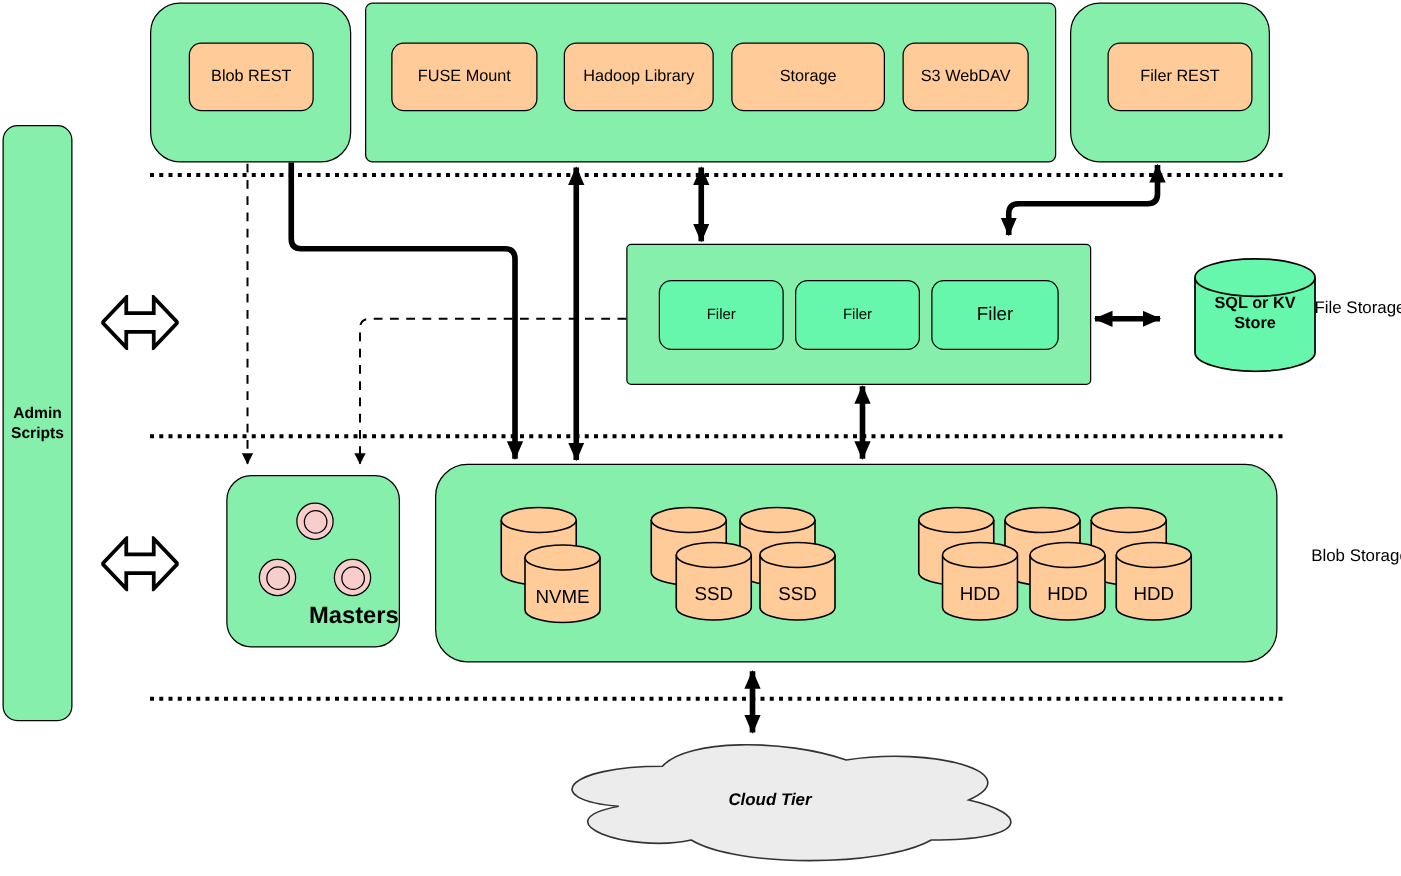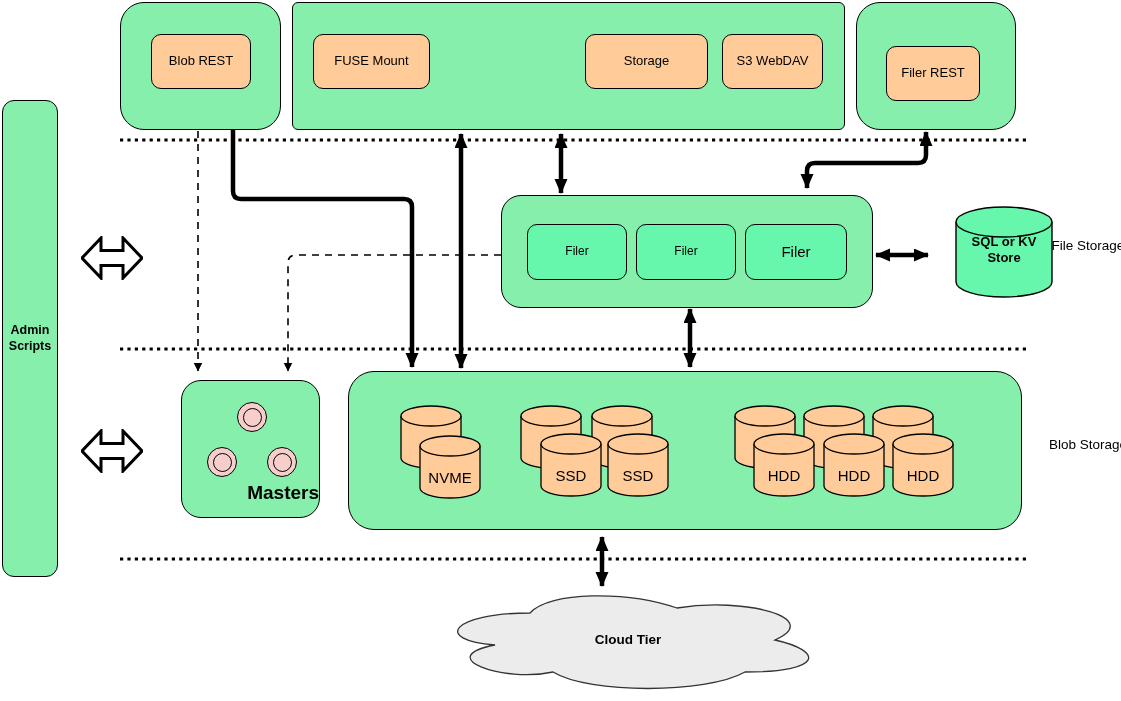--- a/index.html
+++ b/index.html
@@ -65,29 +65,30 @@
   <div class="group" style="left:2px;top:100px;width:56px;height:477px;border-radius:12px;">
     <div class="vcenter-label">Admin Scripts</div>
   </div>
 
   <div class="group" style="left:120px;top:2px;width:161px;height:128px;border-radius:24px;">
     <div class="chip" style="left:30px;top:31px;width:100px;height:55px;">Blob REST</div>
   </div>
 
   <div class="group" style="left:292px;top:2px;width:553px;height:128px;border-radius:6px;">
     <div class="chip" style="left:20px;top:31px;width:117px;height:55px;">FUSE Mount</div>
+    <div class="chip" style="left:158px;top:31px;width:120px;height:55px;">Hadoop Library</div>
     <div class="chip" style="left:292px;top:31px;width:123px;height:55px;">Storage</div>
     <div class="chip" style="left:429px;top:31px;width:101px;height:55px;">S3 WebDAV</div>
   </div>
 
   <div class="group" style="left:856px;top:2px;width:160px;height:128px;border-radius:24px;">
-    <div class="chip" style="left:29px;top:43px;width:94px;height:55px;">Filer REST</div>
-  </div>
-
-  <div class="group" style="left:501px;top:195px;width:372px;height:113px;border-radius:20px;">
+    <div class="chip" style="left:29px;top:31px;width:116px;height:55px;">Filer REST</div>
+  </div>
+
+  <div class="group" style="left:501px;top:195px;width:372px;height:113px;border-radius:4px;">
     <div class="chip green" style="left:25px;top:28px;width:100px;height:56px;font-size:12px;">Filer</div>
     <div class="chip green" style="left:134px;top:28px;width:100px;height:56px;font-size:12px;">Filer</div>
     <div class="chip green" style="left:243px;top:28px;width:102px;height:56px;font-size:15px;">Filer</div>
   </div>
 
   <div class="sql-cyl" style="left:931px;top:206px;margin-left:24px;">
     <svg viewBox="0 0 98 92" width="98" height="92">
       <path class="gb" d="M1,16 L1,76 A48,15 0 0 0 97,76 L97,16"></path>
       <ellipse class="gb" cx="49" cy="16" rx="48" ry="15"></ellipse>
     </svg>
@@ -189,21 +190,21 @@
     <svg viewBox="0 0 62 64" width="62" height="64">
       <path class="cb" d="M1,11 L1,53 A30,10 0 0 0 61,53 L61,11"></path>
         <ellipse class="cb" cx="31" cy="11" rx="30" ry="10"></ellipse>
     </svg>
     <div class="cyl-label">HDD</div>
   </div>
 
   <svg class="overlay" style="left:432px;top:585px;" width="392" height="112" viewBox="0 0 392 112">
     <path d="M98,28 C20,28 0,55 63,60 C0,72 71,98 121,87 C157,109 274,109 313,87 C392,87 392,66 343,55 C392,33 313,12 245,23 C196,6 117,6 98,28 Z" fill="#ECECEC" stroke="#333" stroke-width="1.3"></path>
   </svg>
-  <div class="cloud-label" style="left:432px;top:632px;width:392px;">Cloud Tier</div>
+  <div class="cloud-label" style="left:420px;top:632px;width:392px;font-style:italic;">Cloud Tier</div>
 
   <svg class="holarrow" style="left:81px;top:236px;" width="62" height="44" viewBox="0 0 62 44">
     <path d="M1,22 L20,2 L20,14.5 L42,14.5 L42,2 L61,22 L42,42 L42,29.5 L20,29.5 L20,42 Z" fill="#fff" stroke="#000" stroke-width="3" stroke-linejoin="miter"></path>
   </svg>
   <svg class="holarrow" style="left:81px;top:429px;" width="62" height="44" viewBox="0 0 62 44">
     <path d="M1,22 L20,2 L20,14.5 L42,14.5 L42,2 L61,22 L42,42 L42,29.5 L20,29.5 L20,42 Z" fill="#fff" stroke="#000" stroke-width="3" stroke-linejoin="miter"></path>
   </svg>
 
   <svg class="overlay" width="1121" height="701" viewBox="0 0 1121 701">
     <defs>

